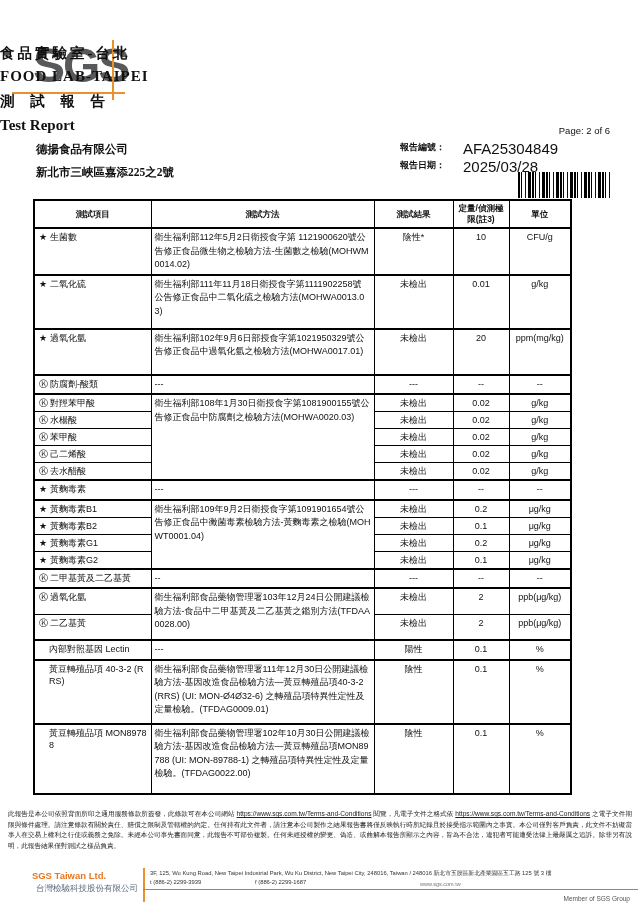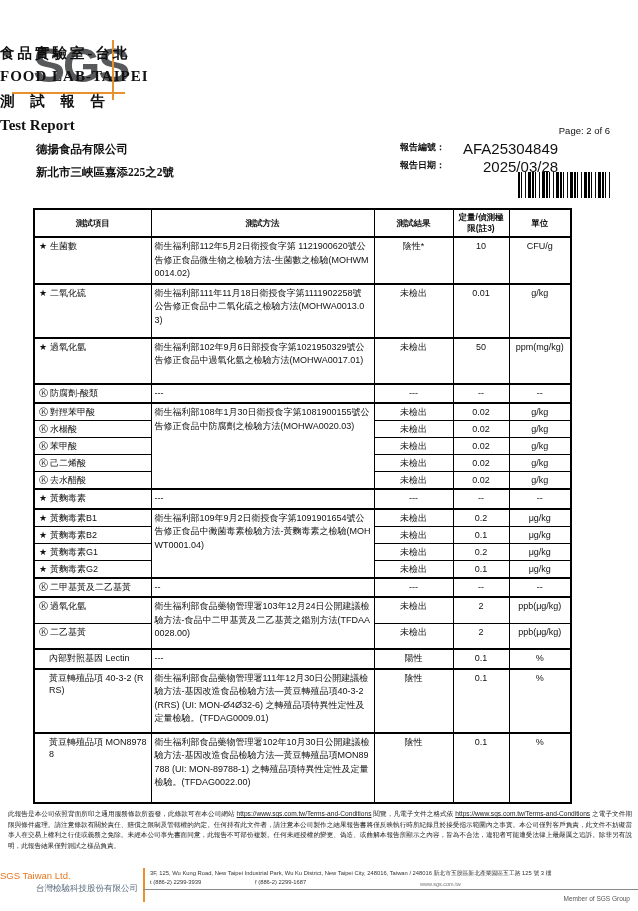--- a/index.html
+++ b/index.html
@@ -22,48 +22,48 @@
   .t-en2 { font-size:15px; margin-top:6px; }
 
   .page-no { right:28px; top:125px; font-size:9.5px; }
 
   
   .client { left:36px; top:138px; font-family:"Liberation Serif","DejaVu Serif",serif;
     font-weight:600; font-size:11.5px; line-height:23px; }
   .ri-label { font-weight:bold; font-size:9px; font-family:Liberation Sans, sans-serif; }
   .ri-value { font-size:15px; }
   .ri-row1-l { left:400px; top:141px; } .ri-row1-v { left:463px; top:140px; }
-  .ri-row2-l { left:400px; top:159px; } .ri-row2-v { left:463px; top:158px;margin-left:20px; }
+  .ri-row2-l { left:400px; top:159px; } .ri-row2-v { left:463px; top:158px; }
   .barcode { left:518px; top:172px; width:92px; height:26px;
     background:repeating-linear-gradient(90deg,#000 0 2px,#fff 2px 3px,#000 3px 4px,#fff 4px 7px,#111 7px 8px,#fff 8px 10px,#000 10px 13px,#fff 13px 14px); }
 
   
-  table.results { left:33px; top:208px; position:absolute; border-collapse:collapse;
+  table.results { left:33px; top:199px; position:absolute; border-collapse:collapse;
     width:537px; table-layout:fixed; font-size:9px;border-radius:27px; }
   table.results { border:2px solid #000; }
   .results td, .results th { border:1px solid #000; vertical-align:top; word-break:break-all; }
   .results thead th { border-bottom:2px solid #000; vertical-align:middle; text-align:center;
     font-size:8.5px; line-height:11px; font-weight:bold; padding:2px 1px; height:26px; }
   .c-item  { text-align:left; padding:2px 2px 2px 4px; line-height:12px; }
   .c-item.ind { padding-left:14px; }
   .c-method{ text-align:left; padding:2px 3px; line-height:13.5px; }
   .c-result,.c-limit,.c-unit { text-align:center; padding:2px 1px; line-height:12px; }
   tr.h56{height:40px;margin-top:30px;} tr.h54{height:54px;} tr.h46{height:46px;} tr.h16{height:16px;margin-top:32px;}
   tr.h26{height:26px;} tr.h64{height:64px;margin-top:8px;} tr.h70{height:70px;}
   tr.g td { border-top:2px solid #000; }
   .sym { display:inline-block; min-width:11px; }
 
   
   .disclaimer { left:8px; top:809px; width:624px; font-size:6.6px; line-height:10.6px;
     text-align:justify; word-break:break-all; color:#222; }
   .disclaimer a { color:#222; text-decoration:underline; }
 
   
-  .cb-en { left:0; top:870px; width:138px; text-align:left; color:#e87722;
-    font-weight:normal; font-size:9.5px; }
+  .cb-en { left:0; top:870px; width:138px; text-align:center; color:#e87722;
+    font-weight:bold; font-size:9.5px; }
   .cb-zh { left:0; top:883px; width:138px; text-align:right; color:#5c6e7f; font-size:8.5px; }
   .cb-vline { left:143px; top:868px; width:2px; height:34px; background:#e8912d; }
   .cb-addr { left:150px; top:869px; width:482px; font-size:5.8px; color:#333; line-height:8px; }
   .cb-tel { left:150px; top:879px; font-size:5.8px; color:#333; }
   .cb-fax { left:255px; top:879px; font-size:5.8px; color:#333; }
   .cb-web { left:420px; top:881px; font-size:5.5px; color:#777; }
   .cb-hline { left:143px; top:889px; width:495px; height:1px; background:#8a8a8a; }
   .cb-member { right:8px; top:895px; font-size:6.5px; color:#555; }
 </style>
 </head>
@@ -122,21 +122,21 @@
       <td class="c-item"><span class="sym">★</span><span>二氧化硫</span></td>
       <td class="c-method">衛生福利部111年11月18日衛授食字第1111902258號公告修正食品中二氧化硫之檢驗方法(MOHWA0013.03)</td>
       <td class="c-result">未檢出</td>
       <td class="c-limit">0.01</td>
       <td class="c-unit">g/kg</td>
     </tr>
     <tr class="h46 g">
       <td class="c-item"><span class="sym">★</span><span>過氧化氫</span></td>
       <td class="c-method">衛生福利部102年9月6日部授食字第1021950329號公告修正食品中過氧化氫之檢驗方法(MOHWA0017.01)</td>
       <td class="c-result">未檢出</td>
-      <td class="c-limit">50</td>
+      <td class="c-limit">20</td>
       <td class="c-unit">ppm(mg/kg)</td>
     </tr>
     <tr class="h16 g">
       <td class="c-item"><span class="sym">Ⓚ</span><span>防腐劑-酸類</span></td>
       <td class="c-method">---</td>
       <td class="c-result">---</td>
       <td class="c-limit">--</td>
       <td class="c-unit">--</td>
     </tr>
     <tr class="h16 g">

